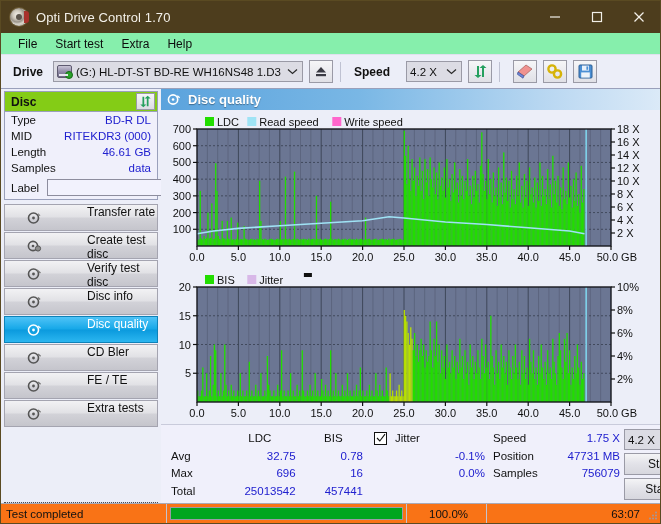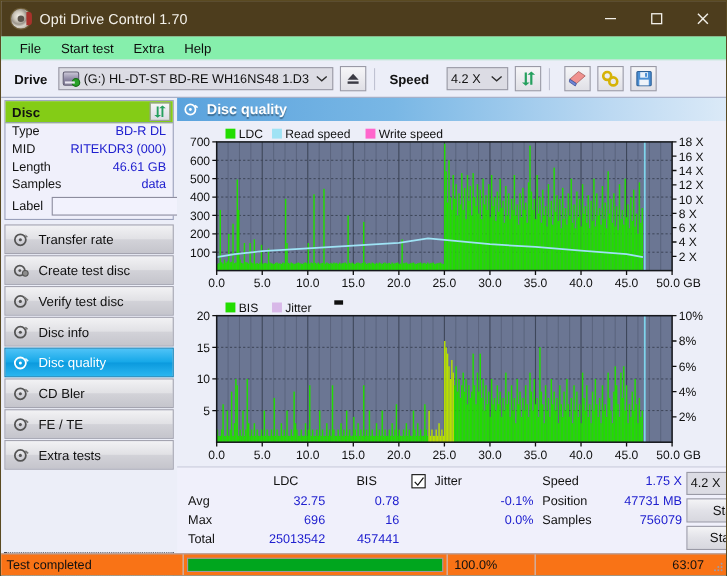--- a/index.html
+++ b/index.html
@@ -199,23 +199,24 @@
     position: relative;
   }
   .cd-glyph::after{content:"";position:absolute;left:4.5px;top:4.5px;width:4px;height:4px;border-radius:50%;background:#faf7e0;border:1px solid #a39c52;}
 
   
   .navbtn {
     height: 27px;
     margin-bottom: 1px;
     background: linear-gradient(#f2f2f4 0%, #e1e1e5 48%, #d2d2d8 52%, #c5c5cc 100%);
     border: 1px solid #a4a4b0;
-    display: flex; align-items: center;
+    display: flex; 
     font-size: 12px; color: #111;
-    padding-left: 7px;
+    padding-left: 22px;
+    gap: 37px;
   }
   .navbtn.active {
     background: linear-gradient(#4fc3f7 0%, #16a8e8 48%, #0b9ade 52%, #2bb6f0 100%);
     border: 1px solid #0e82b8;
     color: #fff;
   }
   .navbtn .ico { width: 17px; flex: 0 0 auto; margin-right: 6px; display:flex; align-items:center; }
   #spacer { flex: 1 1 auto; }
   #status-window-btn {
     height: 21px;
@@ -288,21 +289,21 @@
     font-size: 11.5px;
   }
   #sb-text { width: 165px; padding-left:5px; color:#111; }
   #sb-prog-cell { width: 240px; display:flex;align-items:center;border-left:1px solid #c3c3cf;padding:0 3px; height:100%;}
   #sb-prog {
     flex:1 1 auto; height: 13px;
     background:#e8e8ee; border:1px solid #9a9aa6;
     position:relative; overflow:hidden;
   }
   #sb-prog-fill { height:100%; background:#00a61e; }
-  #sb-pct { width:80px; padding-left:6px; border-left:1px solid #c3c3cf; height:100%; display:flex;align-items:center; color:#111;text-align:center;}
+  #sb-pct { width:80px; padding-left:22px; border-left:1px solid #c3c3cf; height:100%; display:flex;align-items:center; color:#111;text-align:center;}
   #sb-time { flex:1 1 auto; text-align:right; padding-right:22px; border-left:1px solid #c3c3cf; height:100%; display:flex;align-items:center;justify-content:flex-end; color:#111;}
   #grip { position:absolute; right:3px; bottom:2px; width:12px;height:12px; }
 </style>
 </head>
 <body>
 
 <div id="app">
 
   <div id="titlebar">
     <div id="app-icon"></div>

